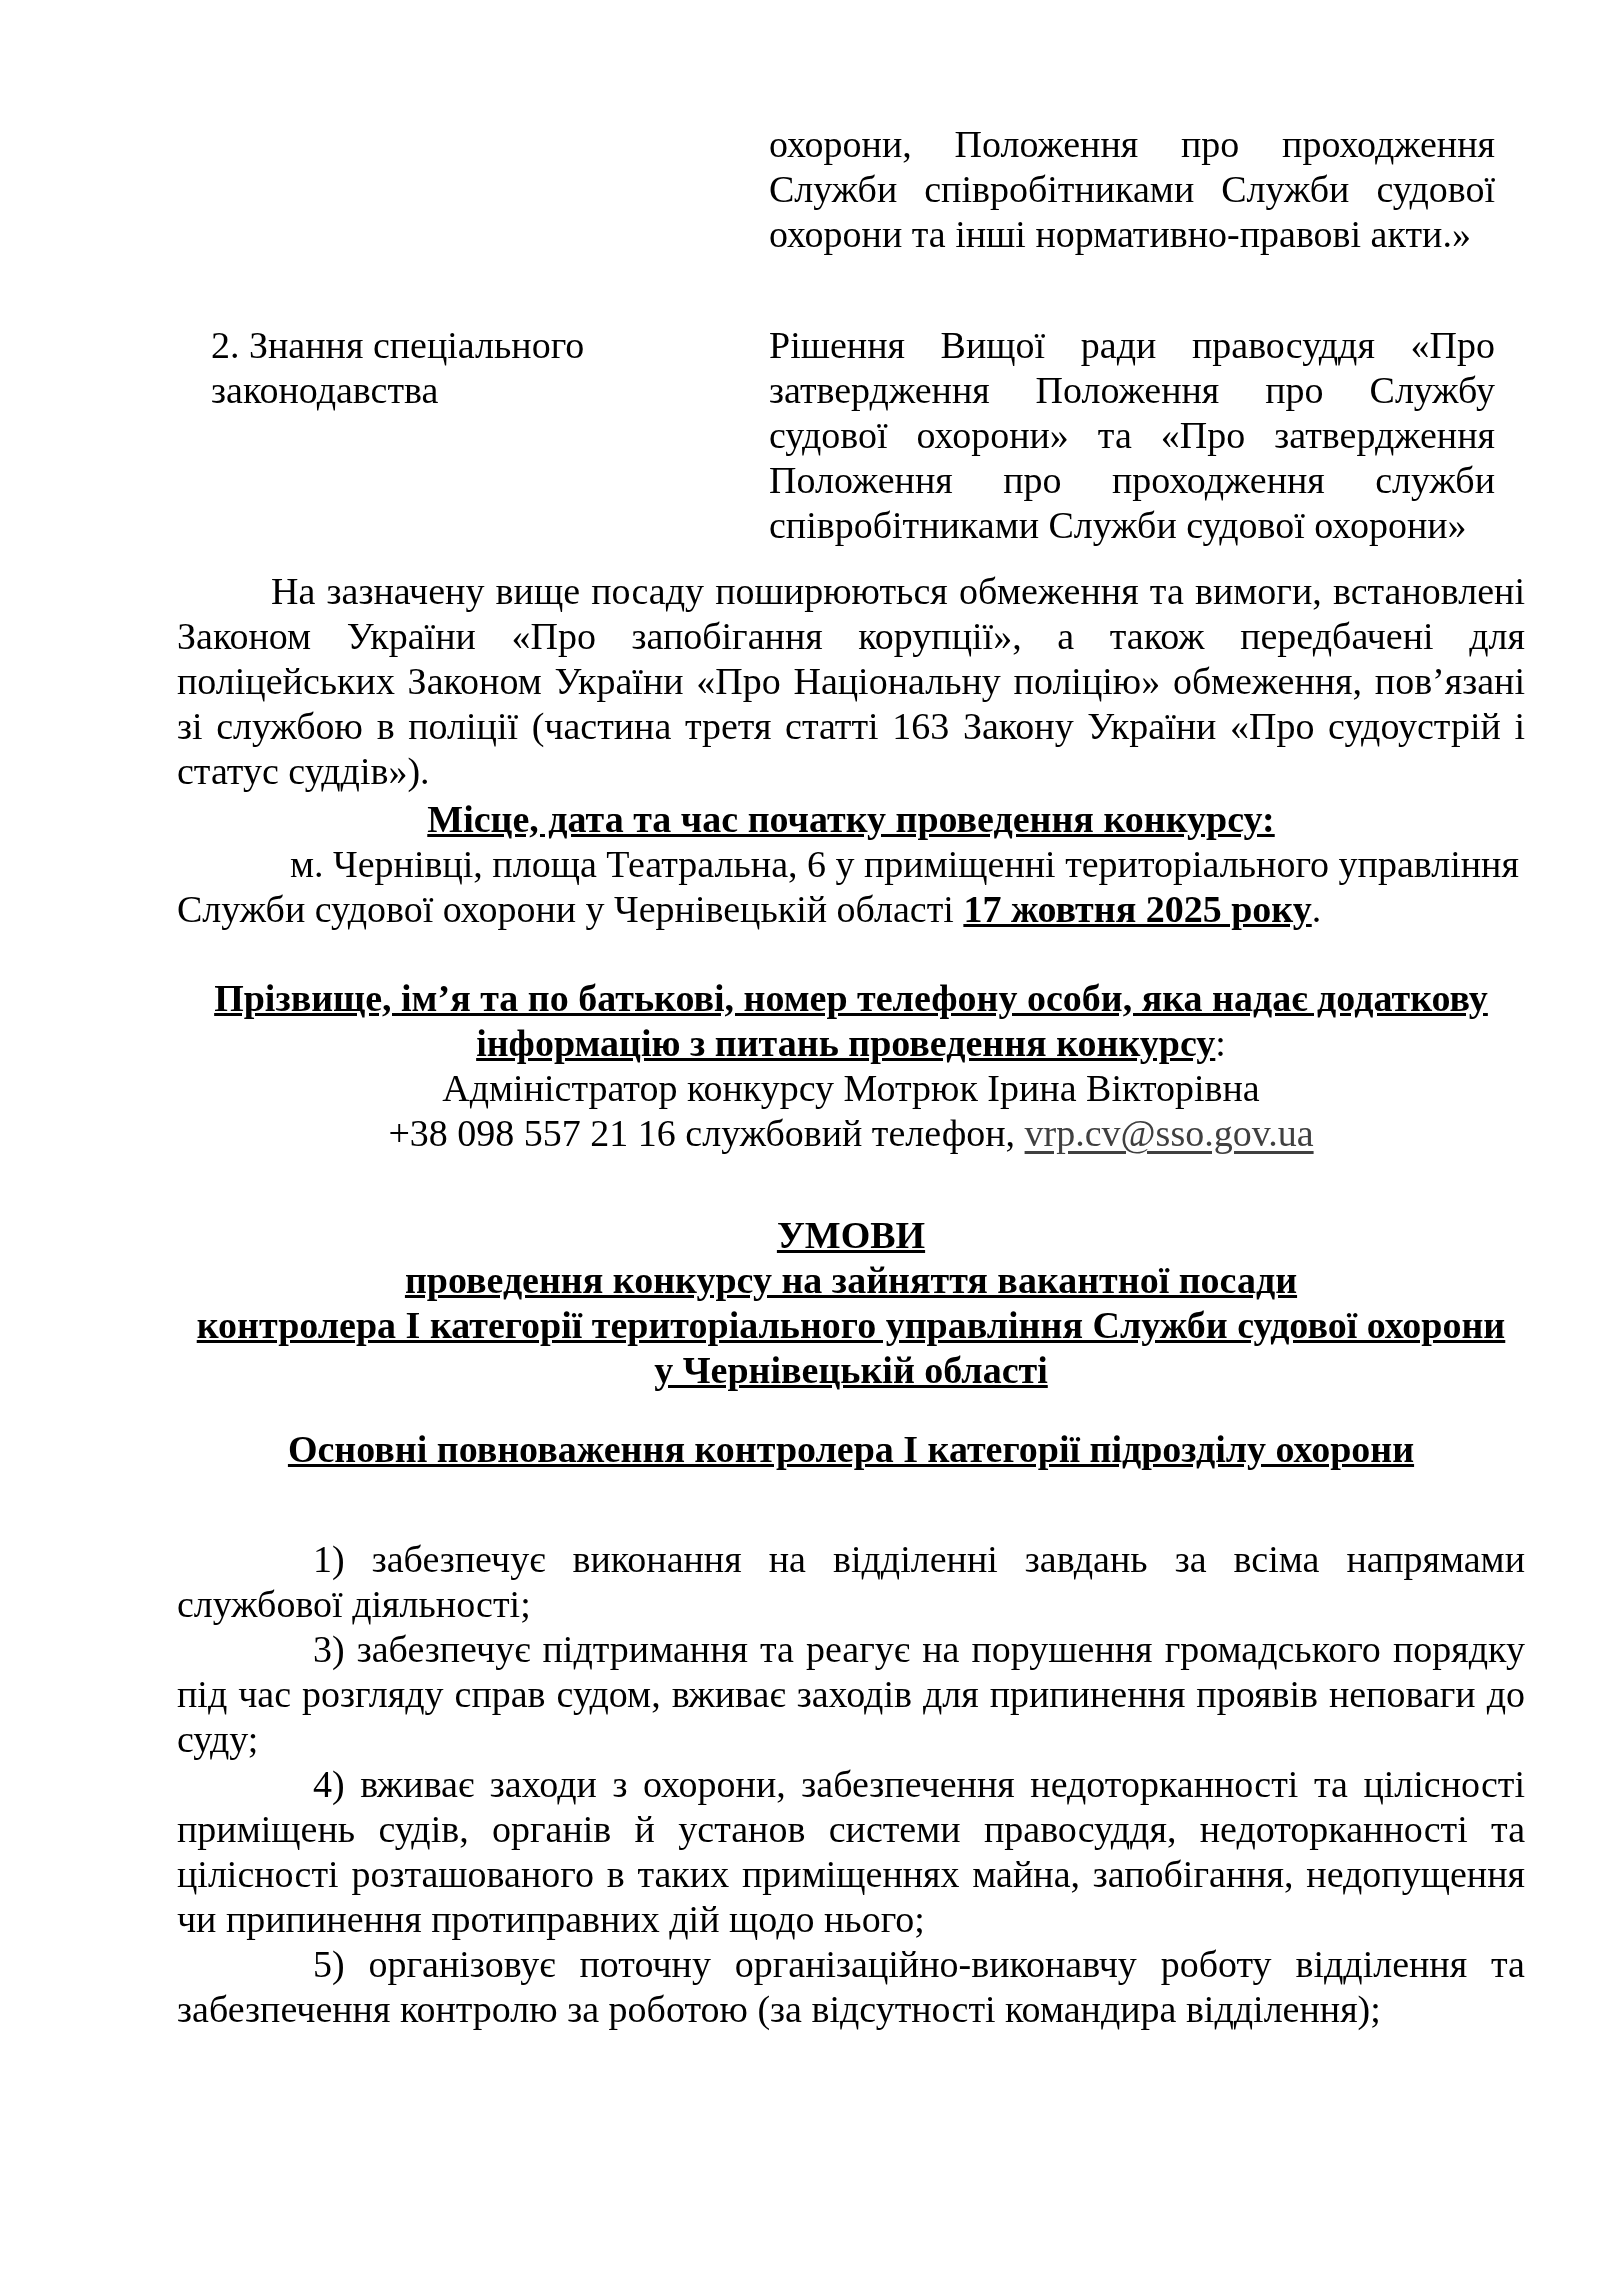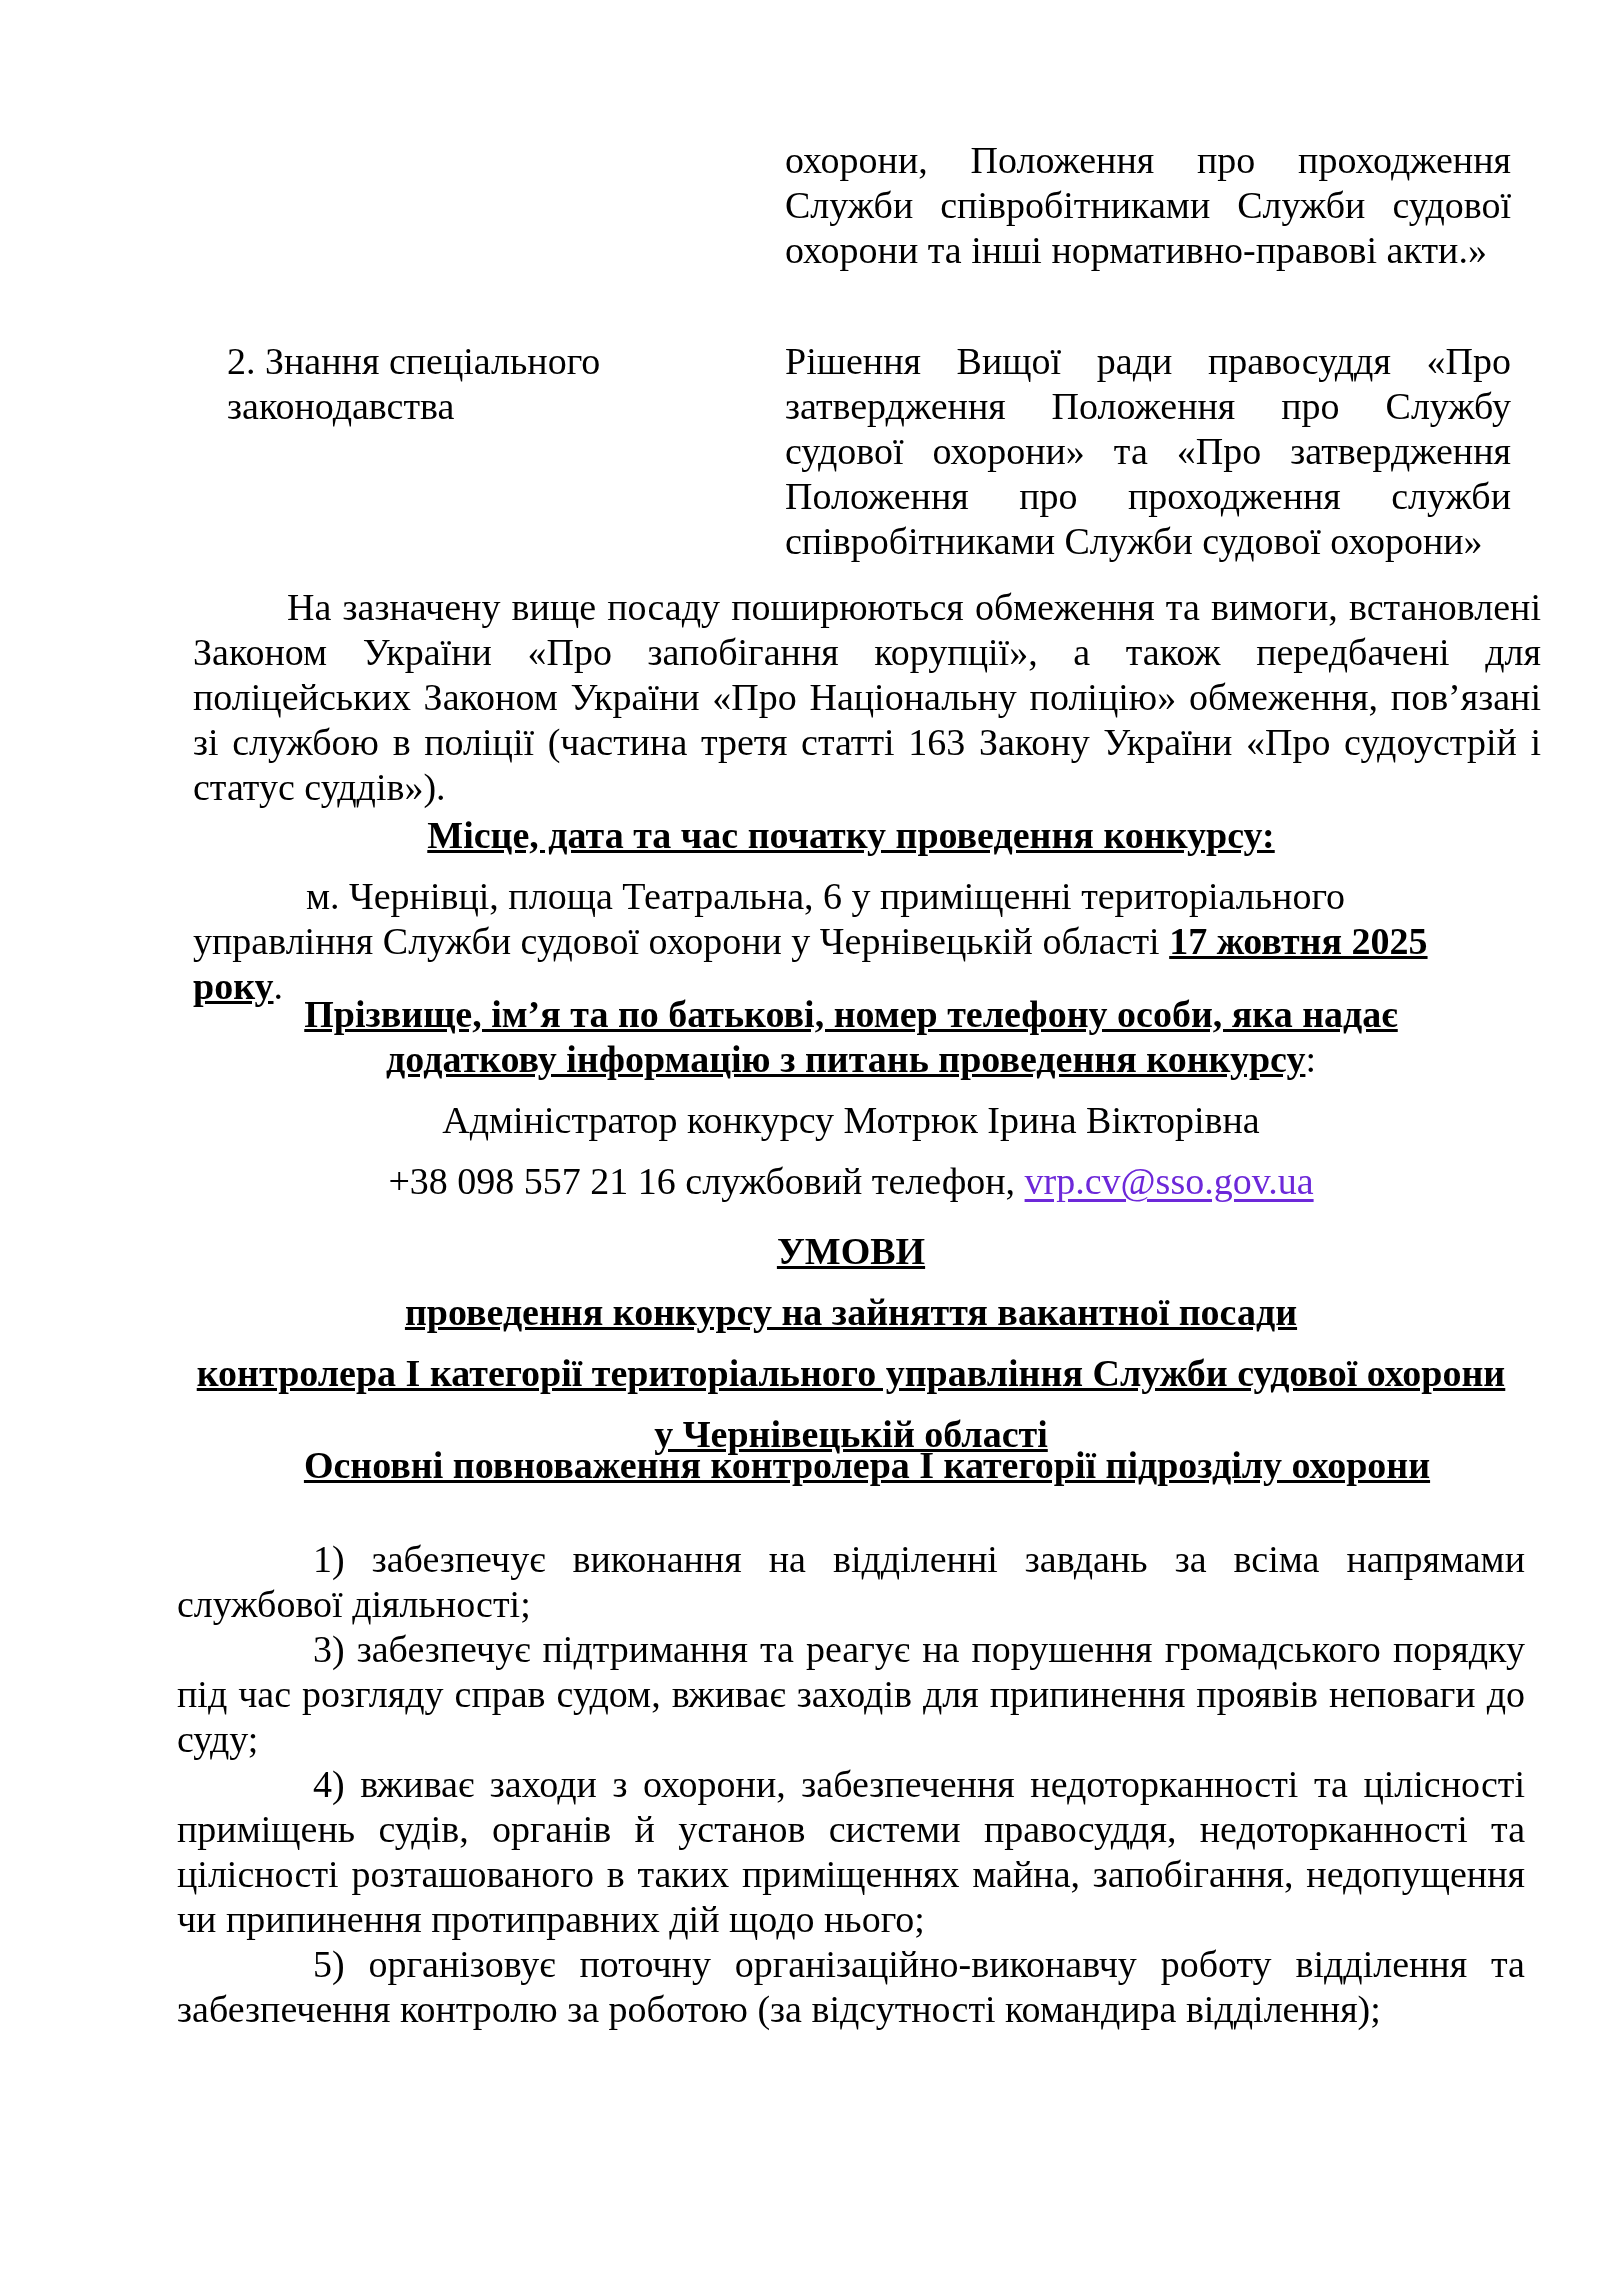--- a/index.html
+++ b/index.html
@@ -21,22 +21,22 @@
   .para-indent { text-indent: 94px; }
   .p-restrict { top: 569px; }
   .sec-place { top: 797px; }
   .place-line1 { text-indent: 113px; text-align: left; }
   .sec-contact { top: 976px; }
   .sec-umovy { top: 1213px; }
   .sec-powers { top: 1427px; }
   .list { left: 177px; width: 1348px; top: 1497px; margin-top: 40px; }
   .list p { margin: 0; text-indent: 136px; }
   .list p.item2 { text-indent: 143px; }
-  p { margin: 16px; }
-  .email { text-decoration: underline; text-decoration-thickness: 2.6px; text-underline-offset: 5.2px; color: #6d28d9; }
+  p { margin: 0; }
+  .email { text-decoration: underline; text-decoration-thickness: 2.6px; text-underline-offset: 5.2px; color: #404040; }
 </style>
 </head>
 <body>
 
 <div class="page">
 
   <p class="abs just cont-right">охорони, Положення про проходження Служби співробітниками Служби судової охорони та інші нормативно-правові акти.»</p>
 
   <p class="abs row2-left">2. Знання спеціального законодавства</p>
   <p class="abs just row2-right">Рішення Вищої ради правосуддя «Про затвердження Положення про Службу судової охорони» та «Про затвердження Положення про проходження служби співробітниками Служби судової охорони»</p>

